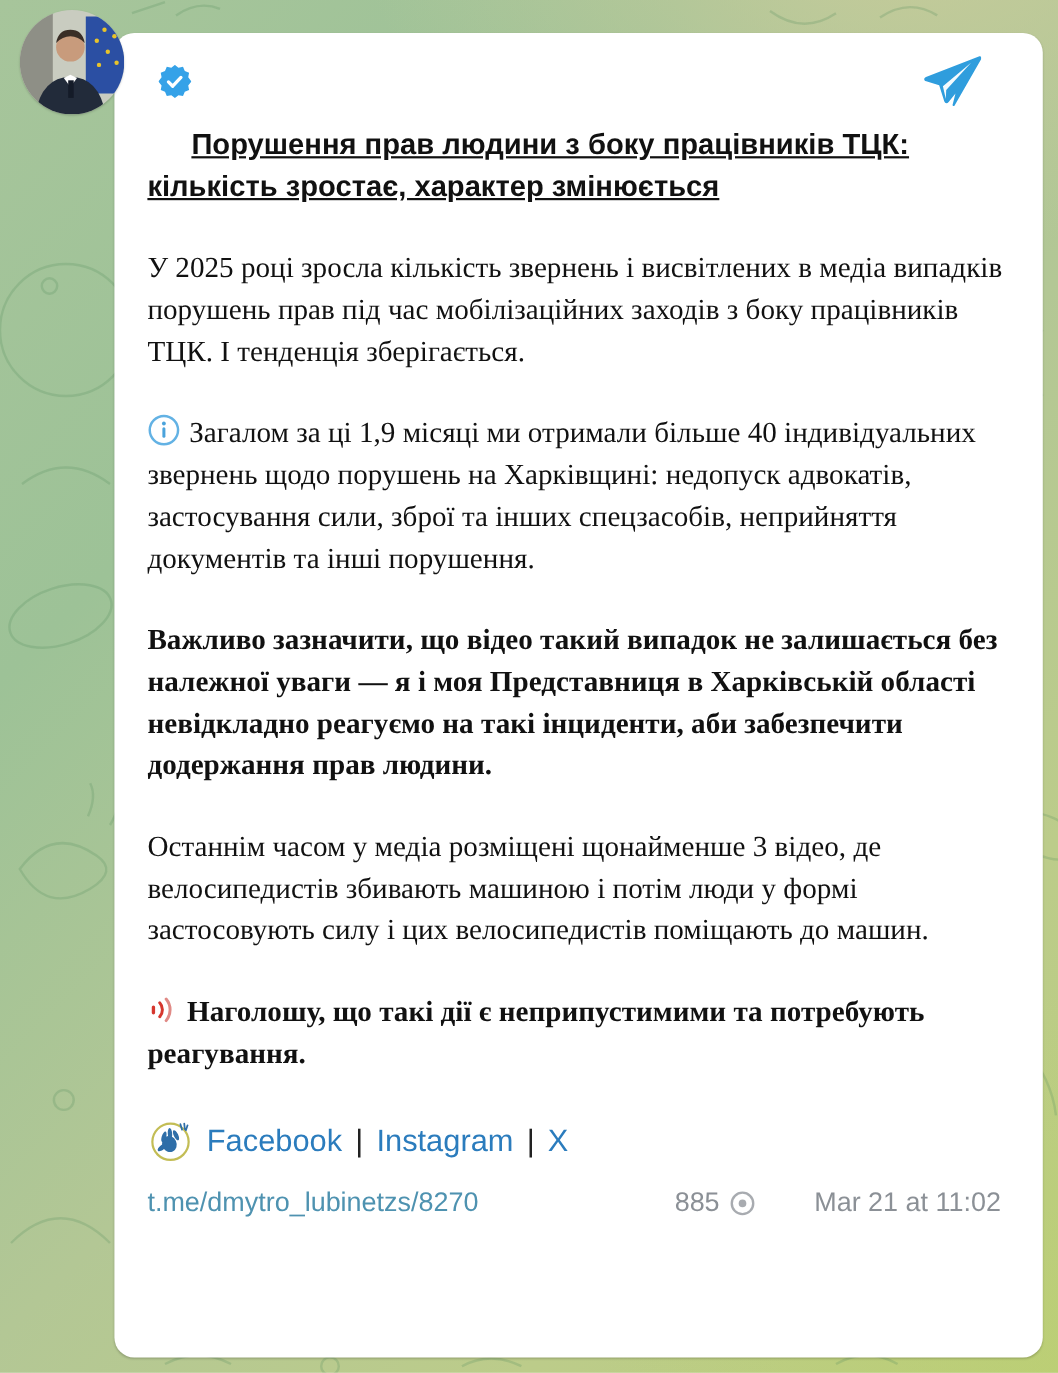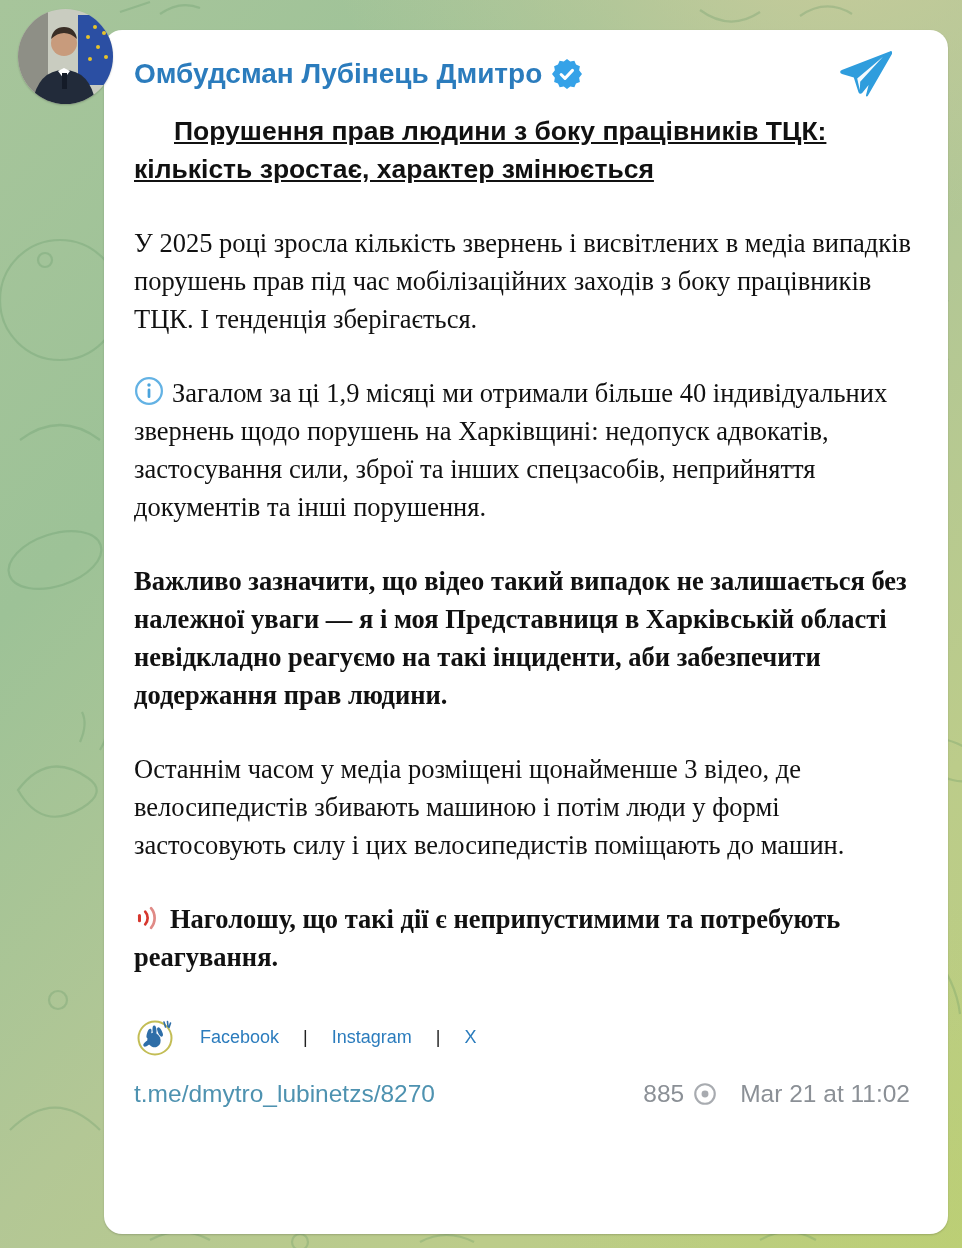--- a/index.html
+++ b/index.html
@@ -53,30 +53,30 @@
 
   .post-title {
     font-weight: bold; margin-top: 16px; text-indent: 40px; text-decoration: underline;
   }
   .para { margin-top: 36px; font-family: Liberation Serif, serif; }
   .para.bold { font-weight: bold; }
 
   .inline-icon { display: inline-block; vertical-align: -4px; margin-right: 8px; }
 
   .social-row {
-    margin-top: 40px; display: flex; align-items: center; gap: 24px;
-    font-size: 18px;
+    margin-top: 40px; display: flex; align-items: center; gap: 12px;
+    font-size: 28px;
   }
   .soc-logo { width: 42px; height: 42px; flex: 0 0 auto; }
   .soc-link { color: #2b7cbd; text-decoration: none; cursor: pointer; font-weight: 500; }
   .soc-sep { color: #222; font-weight: 400; }
 
   .meta-row {
     margin-top: 22px; display: flex; align-items: center;
-    font-size: 24.5px; color: #8b9096;
+    font-size: 24.5px; color: #8b9096; gap: 30px;
   }
   .post-link { color: #4e92b0; text-decoration: none; cursor: pointer; }
   .meta-spacer { flex: 1 1 auto; }
   .views { display: flex; align-items: center; gap: 8px; }
   .eye { width: 26px; height: 26px; opacity: 0.75; }
   .timestamp { margin-left: 22px; margin-right: 8px; white-space: nowrap; }
 </style>
 </head>
 <body>
 
@@ -119,21 +119,20 @@
     <path d="M33 30 q2 -12 13 -12 q11 0 13 12 q-6 -6 -13 -6 q-7 0 -13 6 Z" fill="#3a2e26"></path>
     <path d="M14 95 q6 -34 32 -34 q26 0 32 34 Z" fill="#222b3a"></path>
     <path d="M40 62 l6 8 l6 -8 l-6 -3 Z" fill="#ffffff"></path>
     <rect x="44" y="64" width="5" height="16" fill="#141b28"></rect>
   </svg>
 </div>
 
 <div class="bubble">
 
   <div class="bubble-header">
-    <span class="channel-name">Омбудсман Лубінець Дмитро</span>
     <svg class="verified" viewBox="0 0 24 24">
       <path fill="#35a2e8" d="M12 0l2.6 2l3.3-.6l1.3 3l3.1 1.3l-.6 3.3L24 12l-2.3 3l.6 3.3l-3.1 1.3l-1.3 3l-3.3-.6L12 24l-2.6-2l-3.3.6l-1.3-3l-3.1-1.3l.6-3.3L0 12l2.3-3l-.6-3.3l3.1-1.3l1.3-3L9.4 2z"></path>
       <path d="M7.3 12.4l3.1 3.1l6-6.4" stroke="#ffffff" stroke-width="2.4" fill="none" stroke-linecap="round" stroke-linejoin="round"></path>
     </svg>
     <span class="header-spacer"></span>
     <svg class="plane" viewBox="0 0 26 24">
       <path fill="#2f9ddd" d="M25.2.6L.9 10c-1.1.45-1.05 1.6.1 1.95l5.9 1.85L9.2 21c.35 1.05 1.3 1.2 2 .35l3.1-3.9-1.3 5.2c-.1.5.5.8.85.4L25.9 2.1c.6-.85-.1-1.85-.7-1.5z"></path>
       <path fill="#ffffff" opacity="0.95" d="M8.6 14.2L21.5 3.4L10.1 15.9l-.2 4.1z"></path>
     </svg>
   </div>

